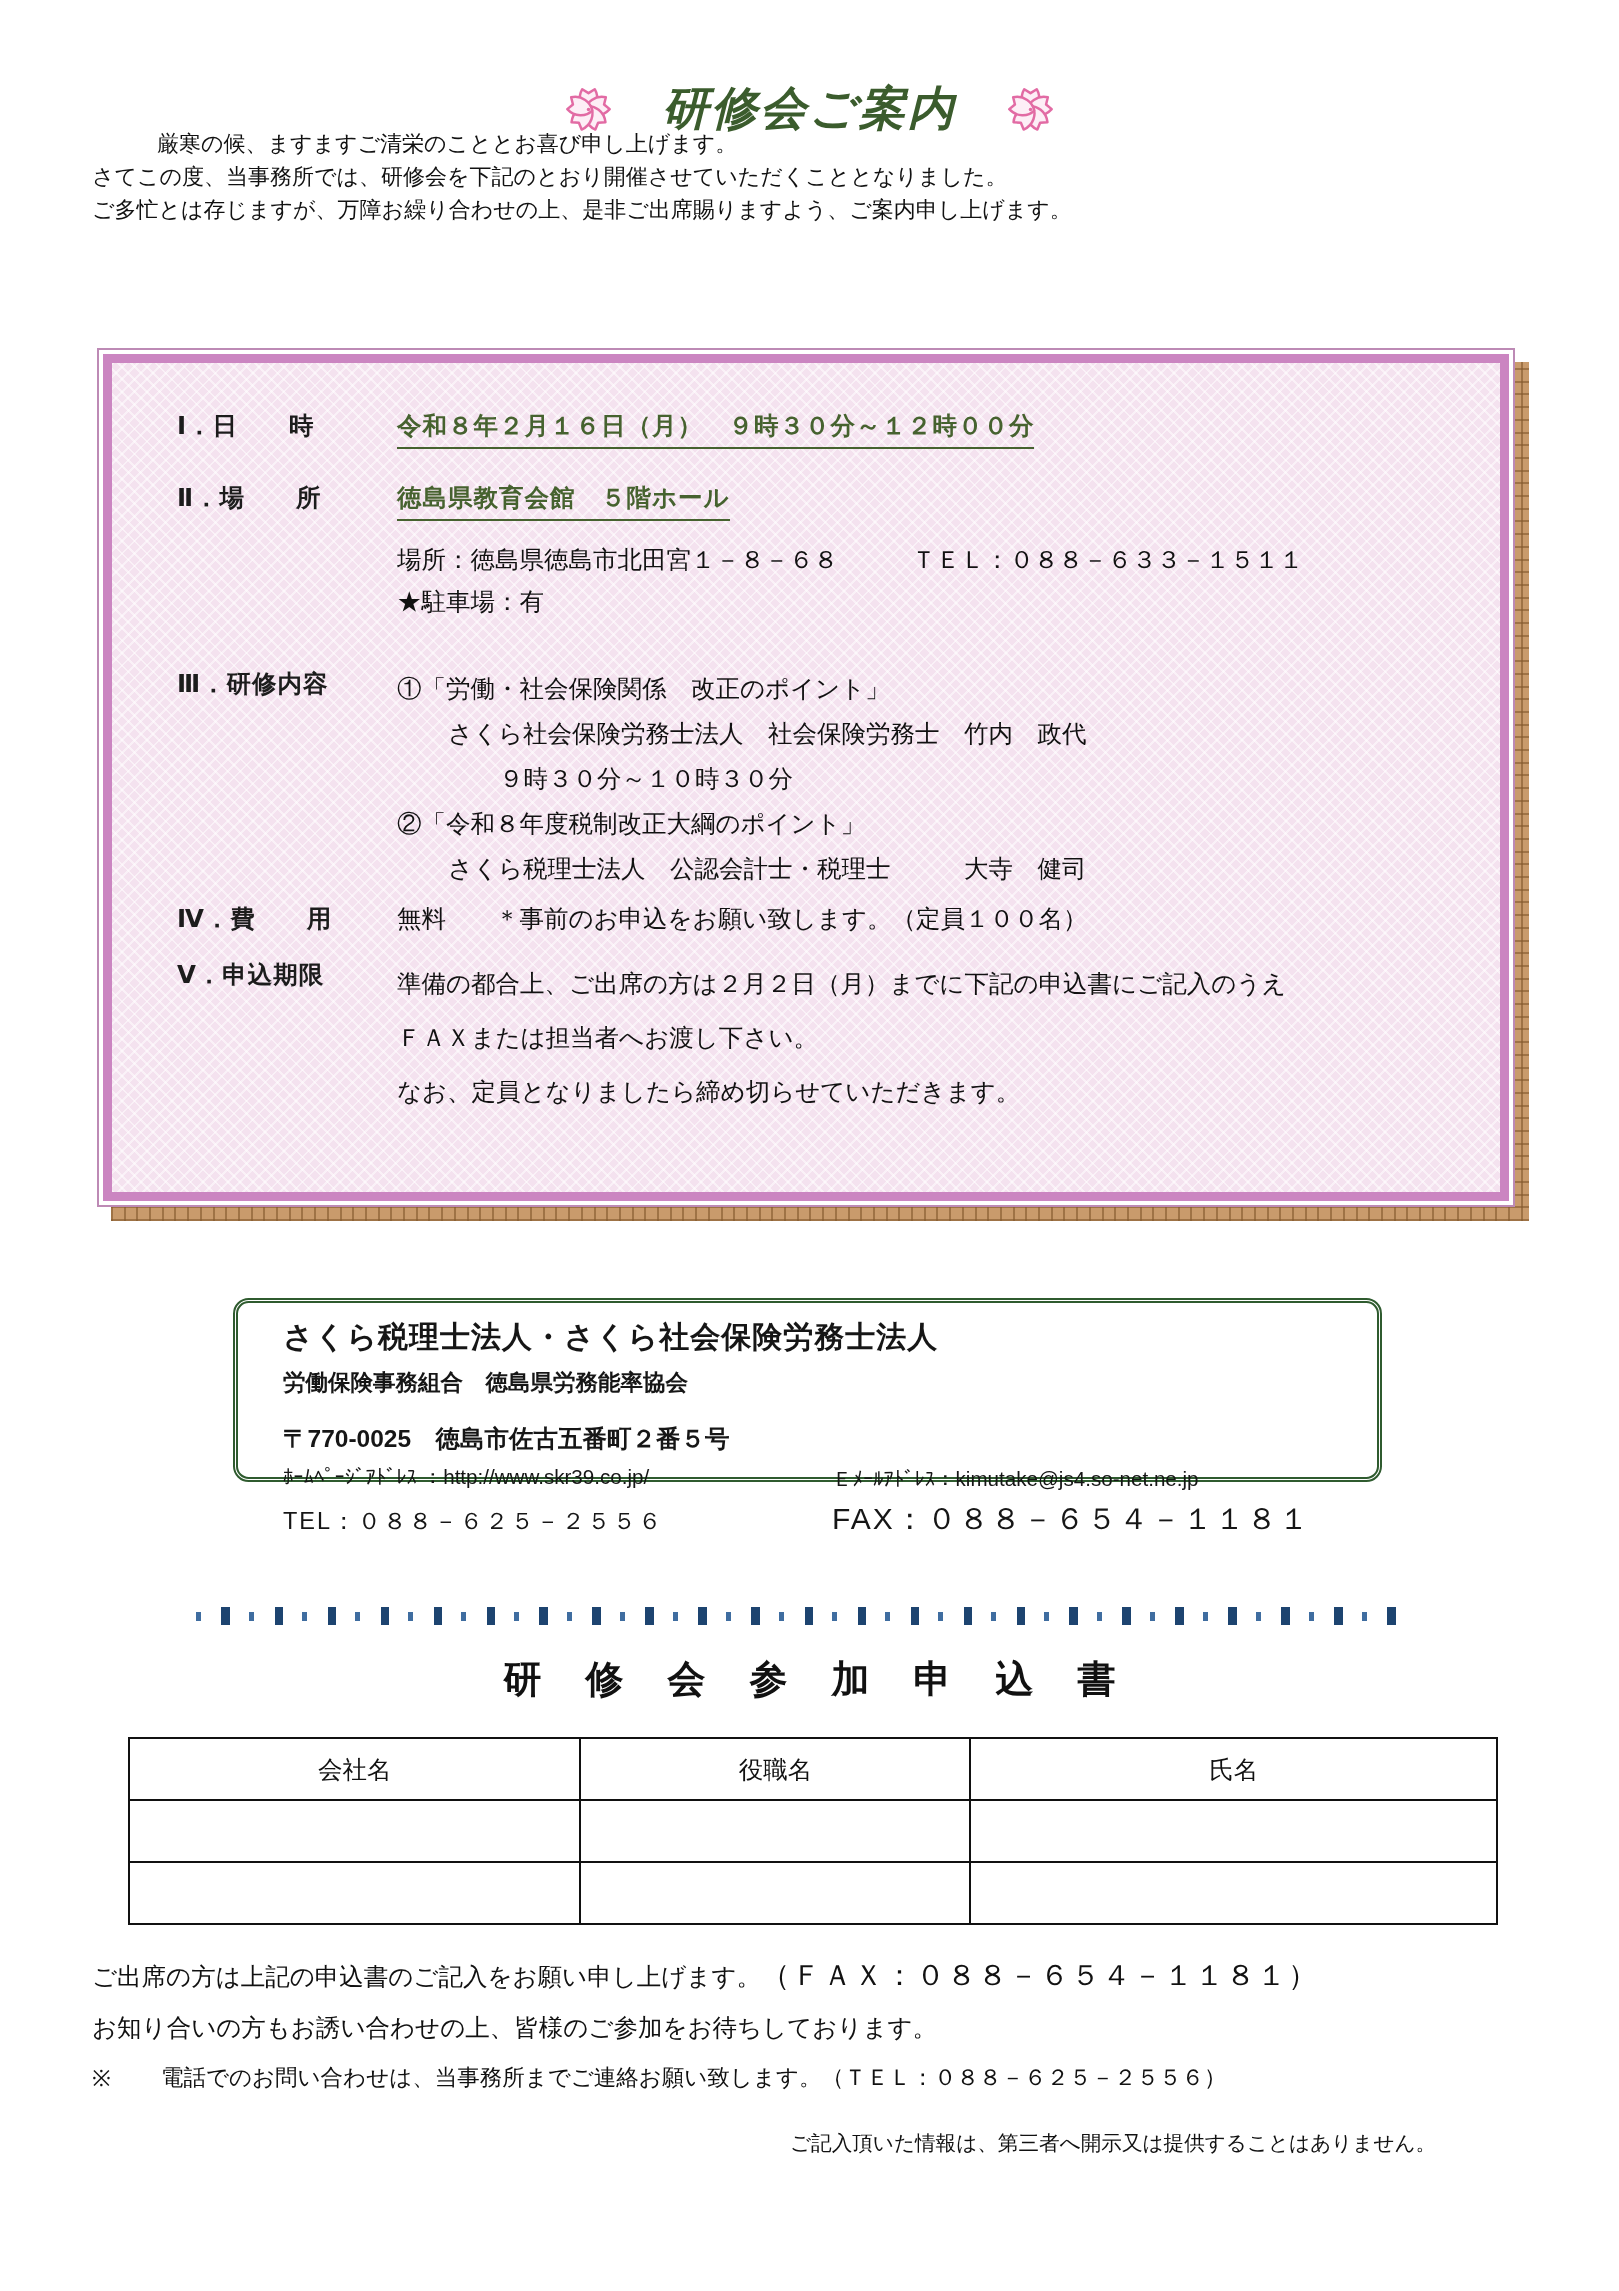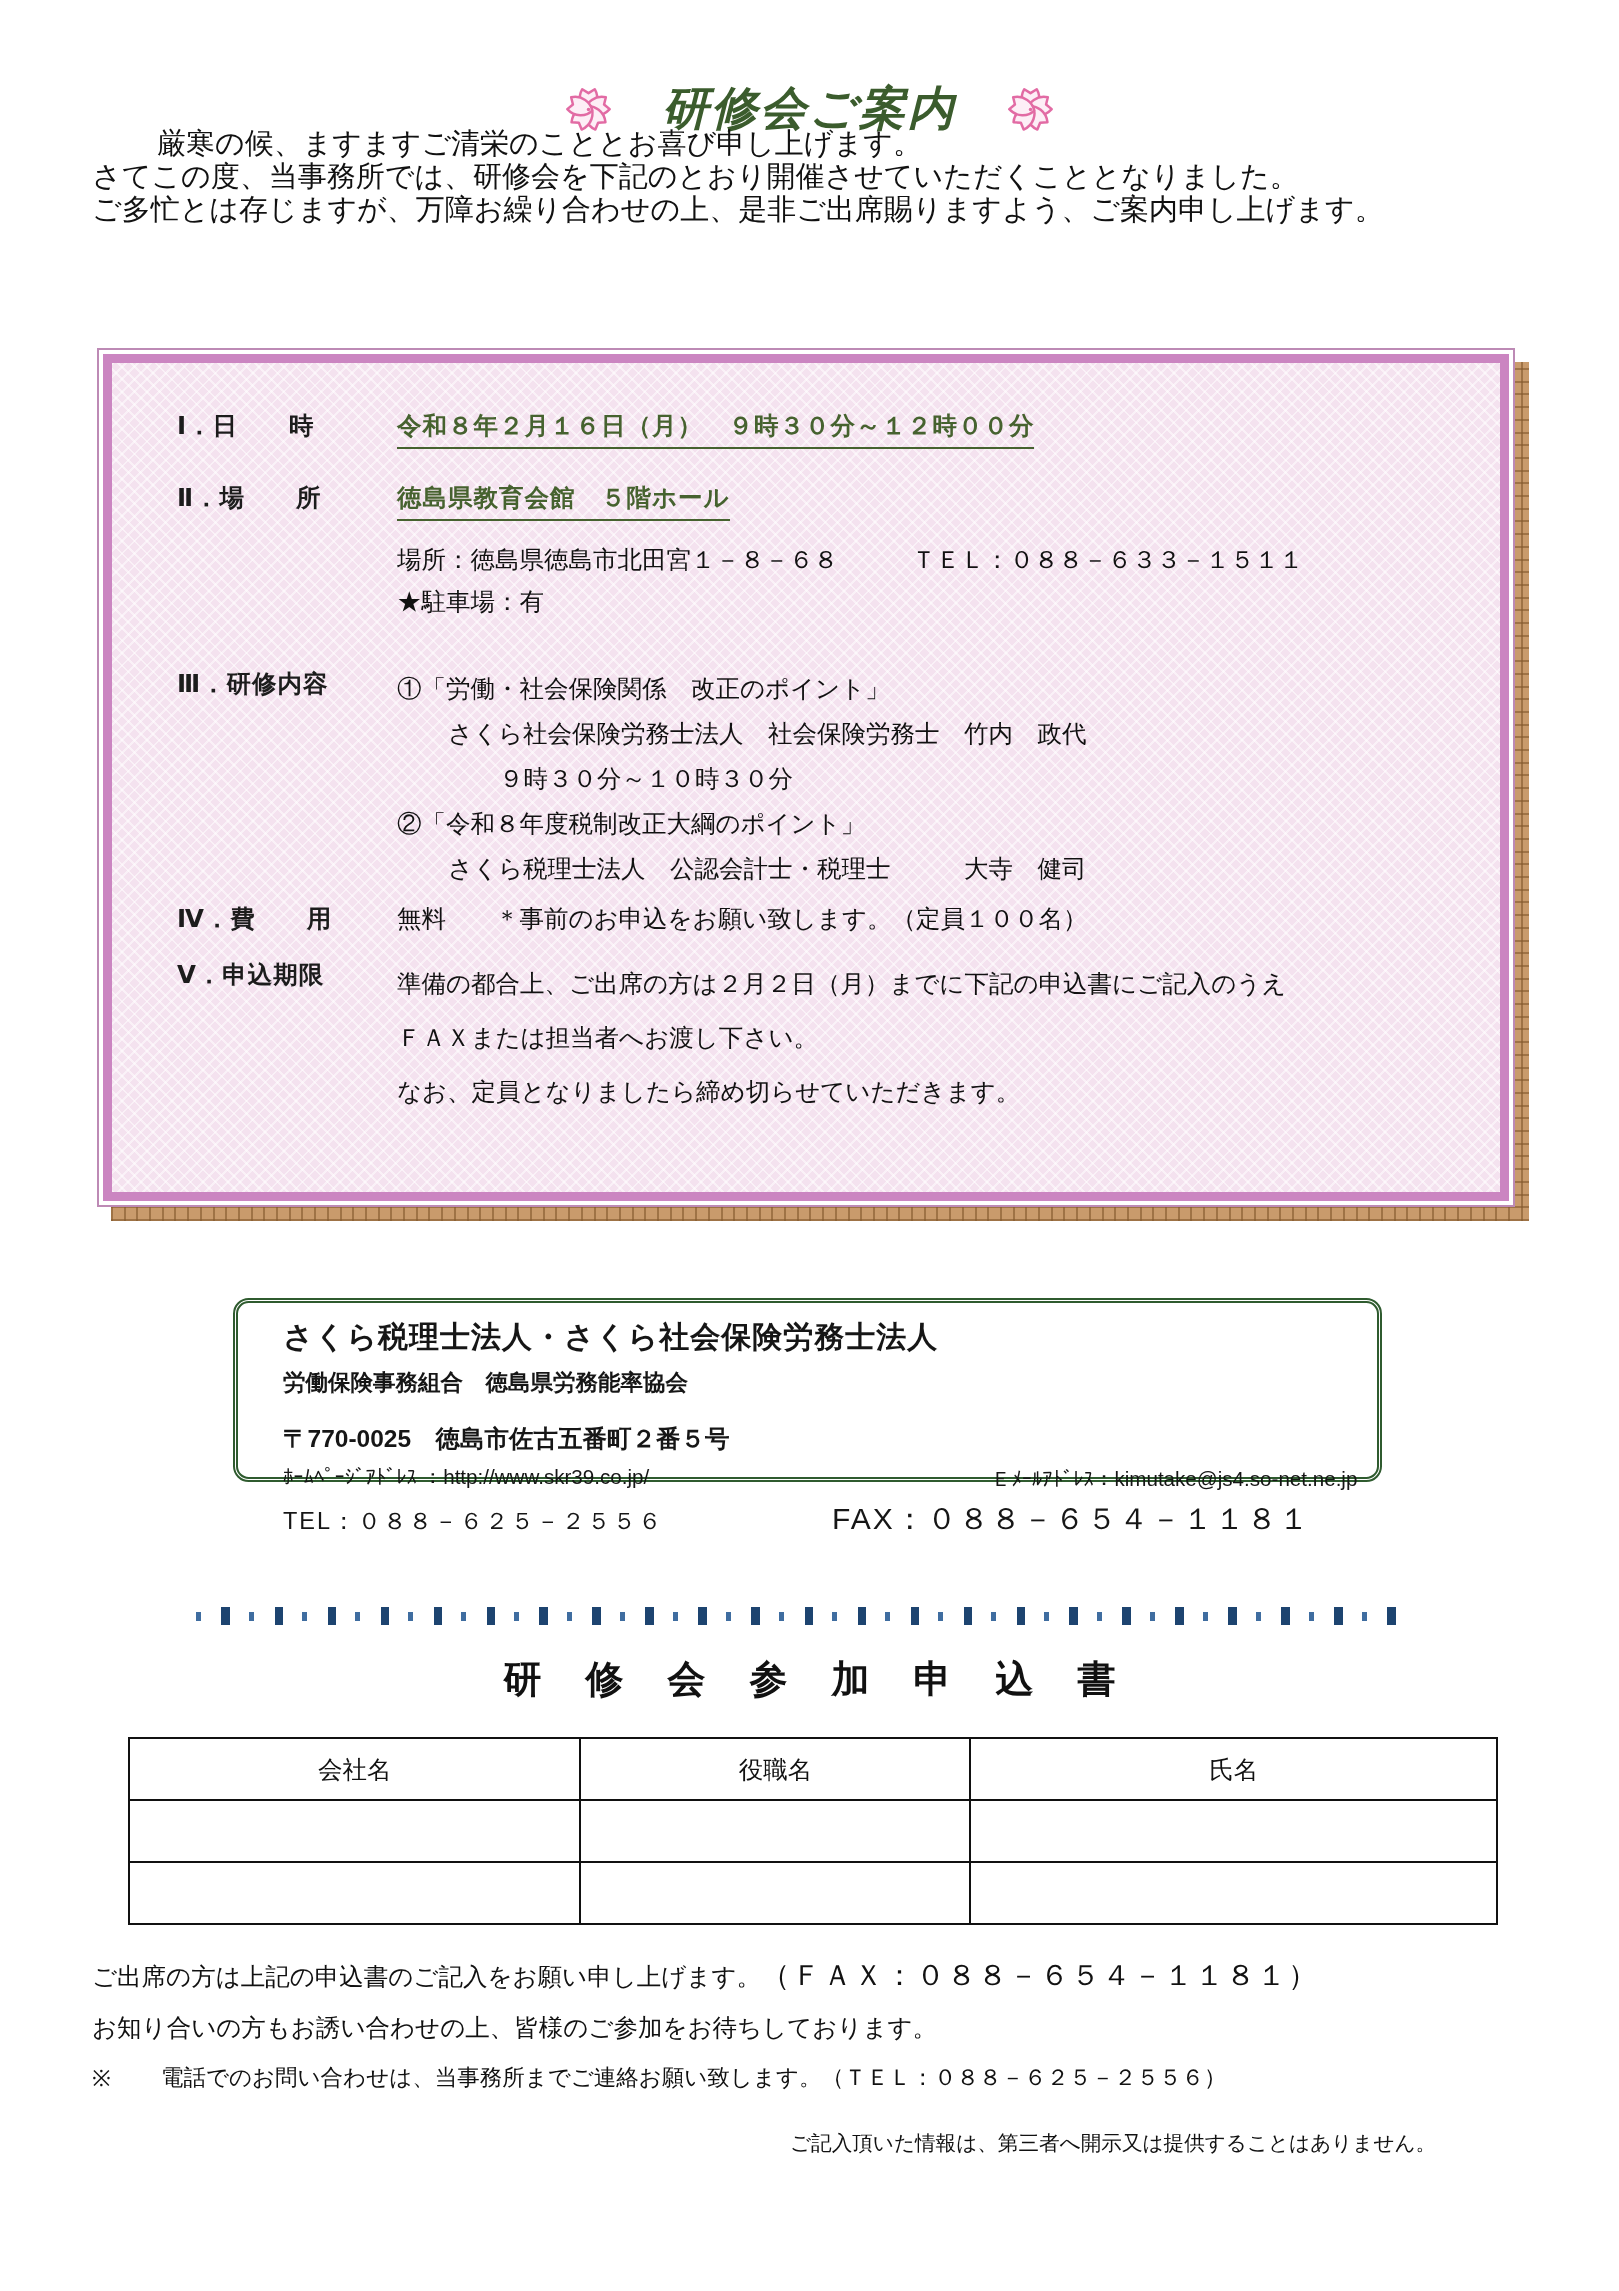--- a/index.html
+++ b/index.html
@@ -5,21 +5,21 @@
   html,body{margin:0;padding:0;background:#e8e8e8;}
   .page{position:relative;width:1619px;height:2292px;background:#ffffff;margin:0 auto;
         font-family:"Liberation Serif","DejaVu Serif",serif;color:#111;overflow:hidden;}
 
   
   .title-row{position:absolute;top:78px;left:0;right:0;display:flex;justify-content:center;align-items:center;gap:47px;font-style:italic;}
   .page-title{margin:0;font-size:46px;font-weight:bold;color:#3b5c2d;letter-spacing:2.9px;
               font-family:"Liberation Serif","DejaVu Serif",serif;}
 
   
-  .intro{position:absolute;left:92px;top:127px;width:1431px;font-size:29px;line-height:33px;}
+  .intro{position:absolute;left:92px;top:127px;width:1431px;font-size:22px;line-height:33px;}
   .intro p{margin:0;}
   .intro .indent{padding-left:65px;}
 
   
   .box-shadow-layer{position:absolute;left:111px;top:362px;width:1418px;height:859px;
       background-color:#c99b6c;
       background-image:repeating-linear-gradient(0deg,rgba(130,88,44,.6) 0 2px,transparent 2px 12.7px),
                        repeating-linear-gradient(90deg,rgba(130,88,44,.6) 0 2px,transparent 2px 12.7px);}
   .pink-outer{position:absolute;left:97px;top:348px;width:1418px;height:859px;box-sizing:border-box;
       border:2px solid #bd8ab5;background:#fff;padding:3.9px;}
@@ -47,21 +47,21 @@
 
   
   .office-box{position:absolute;left:233px;top:1298px;width:1149px;height:184px;box-sizing:border-box;
       border:5.9px double #2f5b2f;border-radius:15.7px;padding:13.7px 19.6px 0 45px;
       font-family:"Liberation Sans","DejaVu Sans",sans-serif;color:#161616;}
   .office-name{font-size:30px;font-weight:bold;letter-spacing:1px;}
   .office-assoc{font-size:22.5px;font-weight:bold;margin-top:9.8px;}
   .office-postal{font-size:24.5px;font-weight:bold;margin-top:23.5px;}
   .office-line{display:flex;margin-top:10px;font-size:20.6px;}
   .office-home{width:549px;}
-  .office-email{flex:1;text-align:right;}
+  .office-email{flex:1;}
   .office-line2{display:flex;margin-top:5.9px;align-items:baseline;}
   .office-tel{width:549px;font-size:23.5px;letter-spacing:2px;}
   .office-fax{flex:1;font-size:30px;letter-spacing:2px;}
 
   
   .dots{position:absolute;left:196px;top:1607px;width:1208px;height:17.6px;}
   .dots::before{content:"";position:absolute;top:4.9px;bottom:3.9px;left:0;right:0;
       background:repeating-linear-gradient(90deg,#3f6da0 0 4.9px,transparent 4.9px 53px);}
   .dots::after{content:"";position:absolute;top:0;bottom:0;left:0;right:0;
       background:repeating-linear-gradient(90deg,transparent 0 25.5px,#1d4470 25.5px 34px,transparent 34px 53px);}

